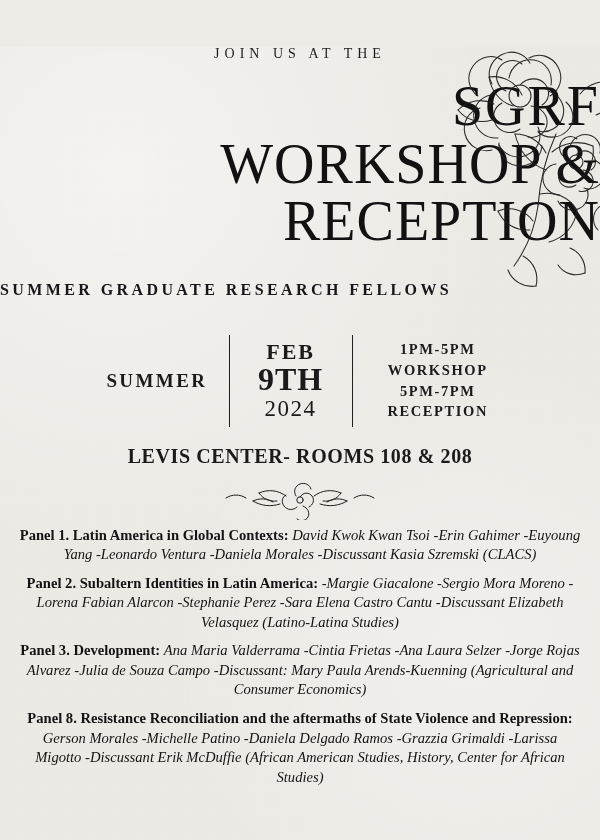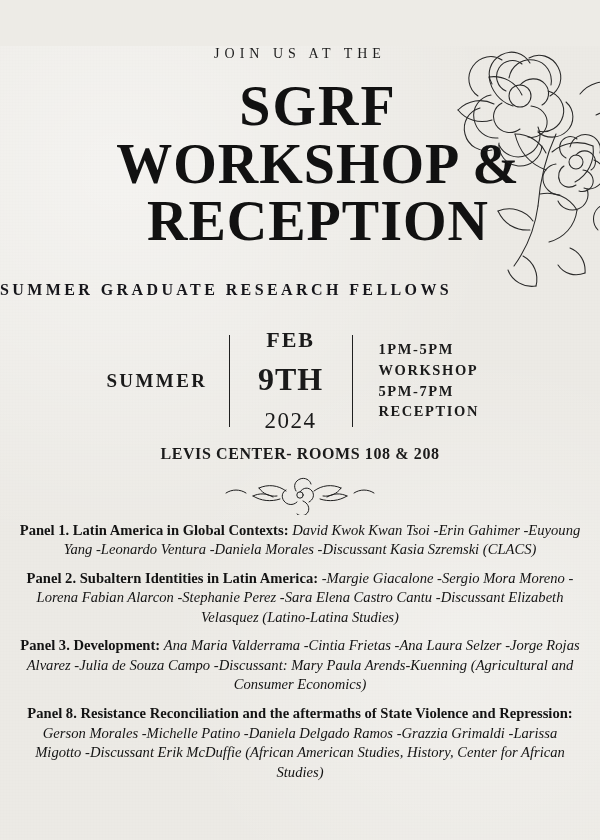--- a/index.html
+++ b/index.html
@@ -48,26 +48,26 @@
   
   .joinus {
     margin-top: 46px;
     text-align: center;
     font-size: 14px;
     letter-spacing: 5px;
     font-weight: 400;
     color: #1d1d1d;
   }
   .bigtitle {
-    text-align: center;
+    text-align: right;
     margin-top: 16px;
     line-height: 1.03;
     font-size: 60px;
     letter-spacing: 1px;
-    font-weight: 700;
+    font-weight: 400;
     color: #121212;
     margin-left: 36px;
   }
   .bigtitle .l1 { display:block; font-size: 56px; letter-spacing: 2px;}
   .bigtitle .l2 { display:block; font-size: 56px; letter-spacing: 1px;}
   .bigtitle .l3 { display:block; font-size: 56px; letter-spacing: 1px;}
 
   .subtitle {
     text-align: left;
     margin-top: 26px;
@@ -98,36 +98,36 @@
   .db-left .txt {
     font-size: 19px;
     letter-spacing: 2.4px;
     font-weight: 700;
   }
   .db-rule {
     width: 1px;
     background: #202020;
     margin: 2px 0;
   }
-  .db-mid { width: 120px; line-height: 1.06; gap: 12px; }
+  .db-mid { width: 120px; line-height: 1.06; }
   .db-mid .m1 { font-size: 22px; letter-spacing: 2px; font-weight: 700; }
   .db-mid .m2 { font-size: 32px; letter-spacing: 1px; font-weight: 700; }
   .db-mid .m3 { font-size: 23px; letter-spacing: 1.5px; font-weight: 400; font-family: Liberation Serif, serif; }
-  .db-right { width: 165px; align-items: flex-start; margin-left: 8px; }
+  .db-right { width: 165px; align-items: center; margin-left: 8px; }
   .db-right .r {
     font-size: 14.5px;
     letter-spacing: 1.6px;
     font-weight: 700;
     line-height: 1.42;
   }
 
   .venue {
     text-align: center;
     margin-top: 16px;
-    font-size: 16px;
+    font-size: 20px;
     letter-spacing: 0.6px;
     font-weight: 700;
   }
 
   
   .divider {
     margin: 12px auto 6px auto;
     width: 220px;
     height: 40px;
     display: block;

